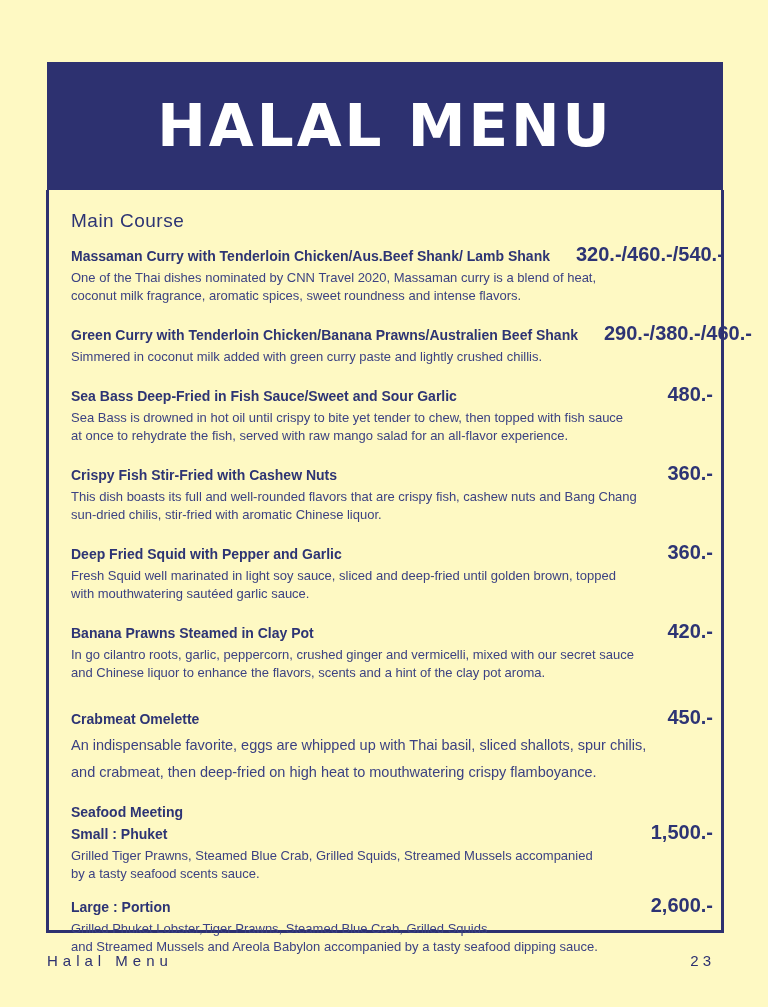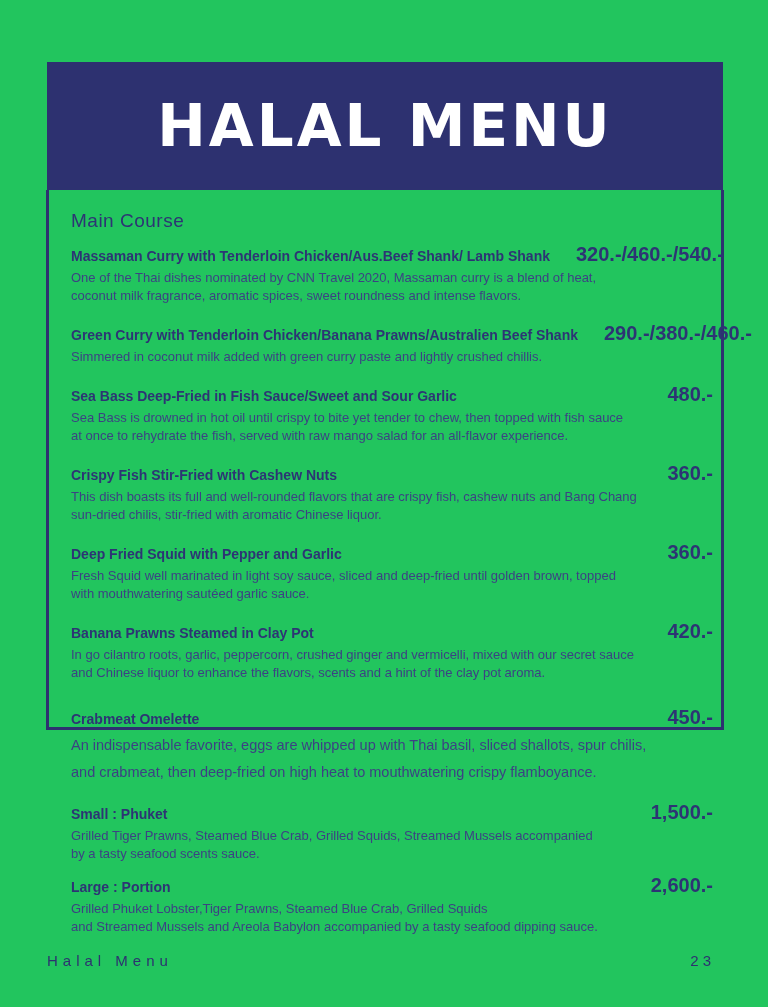--- a/index.html
+++ b/index.html
@@ -1,31 +1,31 @@
 <!DOCTYPE html>
 <html><head>
 <meta charset="utf-8">
 <style>
   * { margin:0; padding:0; box-sizing:border-box; }
   html,body { width:768px; }
   body { font-family:"Liberation Sans","DejaVu Sans",sans-serif; }
   .page {
     position:relative; width:768px; height:1007px;
-    background:#22c55e; overflow:hidden;
+    background:#fef9c3; overflow:hidden;
   }
   .header-band {
     position:absolute; left:47px; top:62px; width:676px; height:128px;
     background:#2d3170; display:flex; align-items:center; justify-content:center;
   }
   .header-title {
     color:#ffffff; font-family:"DejaVu Sans","Liberation Sans",sans-serif;
     font-weight:800; font-size:58px; letter-spacing:3px; white-space:nowrap;
   }
   .panel {
-    position:absolute; left:46px; top:190px; width:678px; height:540px;
+    position:absolute; left:46px; top:190px; width:678px; height:743px;
     border:3px solid #2d3170; border-top:none;
     padding:18px 8px 0 22px;
   }
   .section-title {
     color:#2d3474; font-size:19px; line-height:26px; font-weight:500;
     margin-bottom:10px; letter-spacing:0.5px;
   }
   .item { margin-bottom:18px; }
   .item.mb-sm { margin-bottom:16px;margin-top:25px; }
   .item.mb-xs { margin-bottom:12px; }
@@ -124,20 +124,23 @@
       <div class="row">
         <span class="title">Crabmeat Omelette</span>
         <span class="price">450.-</span>
       </div>
       <div class="desc">An indispensable favorite, eggs are whipped up with Thai basil, sliced shallots, spur chilis,
 and crabmeat, then deep-fried on high heat to mouthwatering crispy flamboyance.</div>
     </div>
 
     <div class="item mb-xs">
       <div class="row">
+        <span class="title">Seafood Meeting</span>
+      </div>
+      <div class="row">
         <span class="title">Small :  Phuket</span>
         <span class="price">1,500.-</span>
       </div>
       <div class="desc">Grilled Tiger Prawns, Steamed Blue Crab, Grilled Squids, Streamed Mussels accompanied
 by a tasty seafood scents sauce.</div>
     </div>
 
     <div class="item">
       <div class="row">
         <span class="title">Large : Portion</span>

